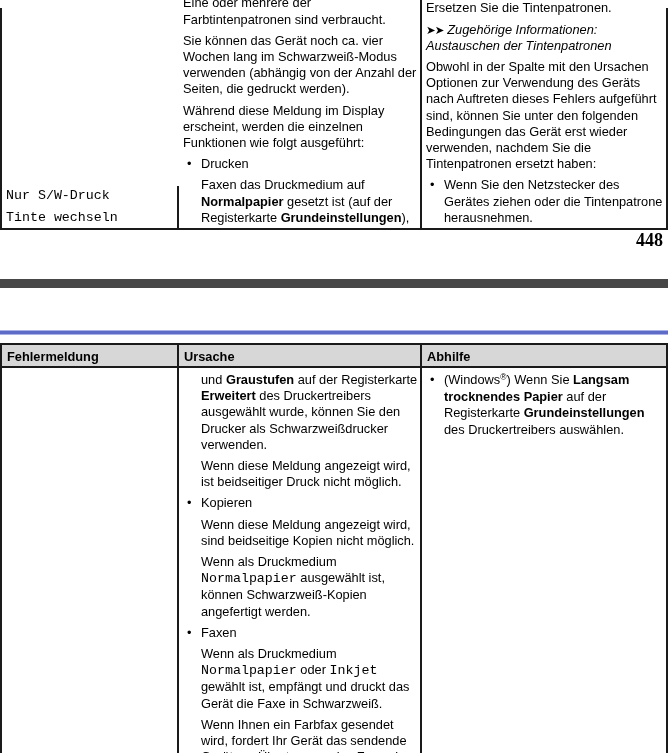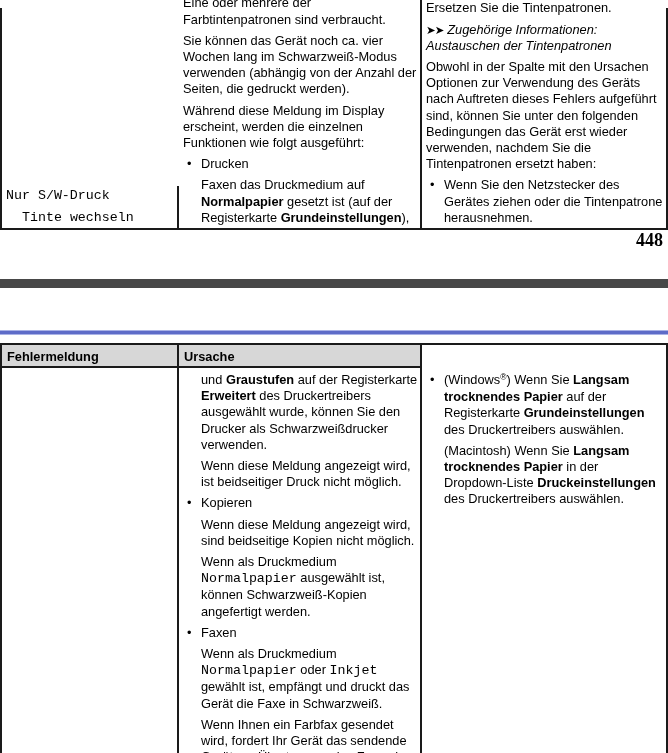--- a/index.html
+++ b/index.html
@@ -22,21 +22,21 @@
   .li .marker{position:absolute;left:4px;top:0;}
   .b{font-weight:bold;}
   .lcd{font-family:"Liberation Mono","DejaVu Sans Mono",monospace;font-size:13.3px;}
   .rel{font-style:italic;}
   .arrows{font-style:normal;font-weight:bold;font-size:11.5px;letter-spacing:-1px;margin-right:4px;}
   .sup{font-size:8.5px;position:relative;top:-4px;}
 
   
   .t1{top:8px;height:222px;border-bottom:2px solid #1a1a1a;border-top:none;align-items:flex-end;}
   .t1 .lcd-line{font-family:"Liberation Mono","DejaVu Sans Mono",monospace;font-size:13.3px;}
-  .t1 .lcd-line + .lcd-line{margin-top:6px;margin-left:16px;}
+  .t1 .lcd-line + .lcd-line{margin-top:6px;}
 
   
   .page-num{position:absolute;top:232px;right:5px;font-family:"Liberation Serif","DejaVu Serif",serif;
             font-weight:bold;font-size:18px;}
 
   
   .sep-bar{position:absolute;left:0;right:0;top:279px;height:9px;background:#474747;}
 
   
   .blue-rule{position:absolute;left:0;right:0;top:330px;height:5px;
@@ -95,20 +95,21 @@
   <div class="page-num">448</div>
 
   <div class="sep-bar"></div>
 
   <div class="blue-rule"></div>
 
   <div class="doc-table t2" style="display:block;">
     <div class="t2-row t2-head">
       <div class="cell c1">Fehlermeldung</div>
       <div class="cell c2">Ursache</div>
+      <div class="cell c3">Abhilfe</div>
     </div>
 
     <div class="t2-row t2-body">
       <div class="cell c1"></div>
 
       <div class="cell c2">
         <div class="para first ind">
           <span>und </span><span class="b">Graustufen</span><span> auf der Registerkarte </span><span class="b">Erweitert</span><span> des Druckertreibers ausgewählt wurde, können Sie den Drucker als Schwarzweißdrucker verwenden.</span>
         </div>
         <div class="para ind">Wenn diese Meldung angezeigt wird, ist beidseitiger Druck nicht möglich.</div>
@@ -128,20 +129,17 @@
           <span>Wenn als Druckmedium </span><span class="lcd">Normalpapier</span><span> oder </span><span class="lcd">Inkjet</span><span> gewählt ist, empfängt und druckt das Gerät die Faxe in Schwarzweiß.</span>
         </div>
         <div class="para ind">Wenn Ihnen ein Farbfax gesendet wird, fordert Ihr Gerät das sendende Gerät zur Übertragung des Faxes in Schwarzweiß auf.</div>
       </div>
 
       <div class="cell c3">
         <div class="li first" style="margin-top:0;">
           <span class="marker">•</span>
           <span>(Windows</span><span class="sup">®</span><span>) Wenn Sie </span><span class="b">Langsam trocknendes Papier</span><span> auf der Registerkarte </span><span class="b">Grundeinstellungen</span><span> des Druckertreibers auswählen.</span>
         </div>
-        <div class="para ind">
-          <span>(Macintosh) Wenn Sie </span><span class="b">Langsam trocknendes Papier</span><span> in der Dropdown-Liste </span><span class="b">Druckeinstellungen</span><span> des Druckertreibers auswählen.</span>
-        </div>
       </div>
     </div>
   </div>
 
 </div>
 
 </body></html>

